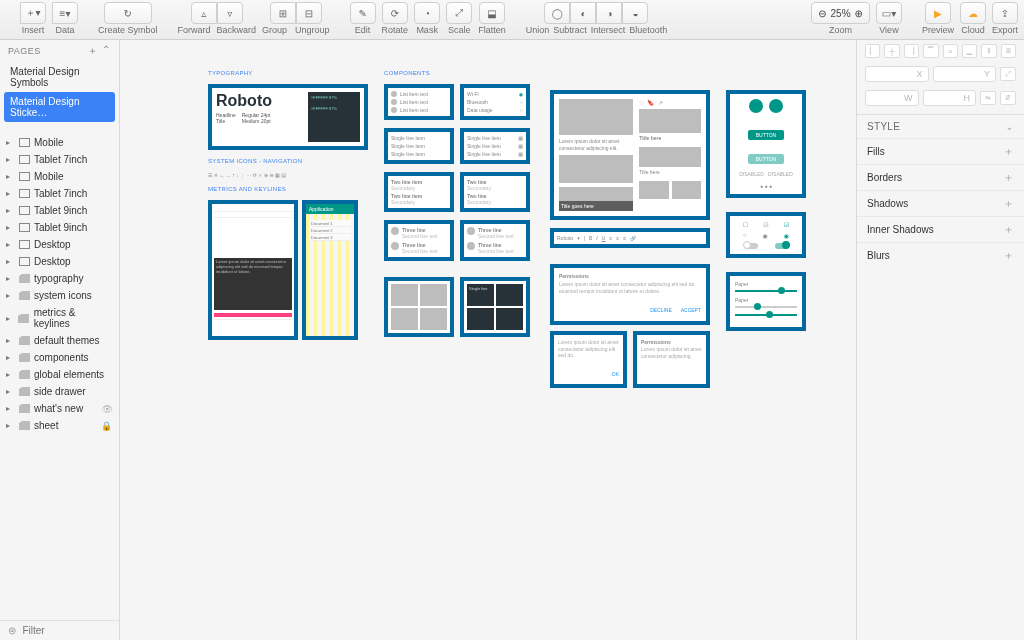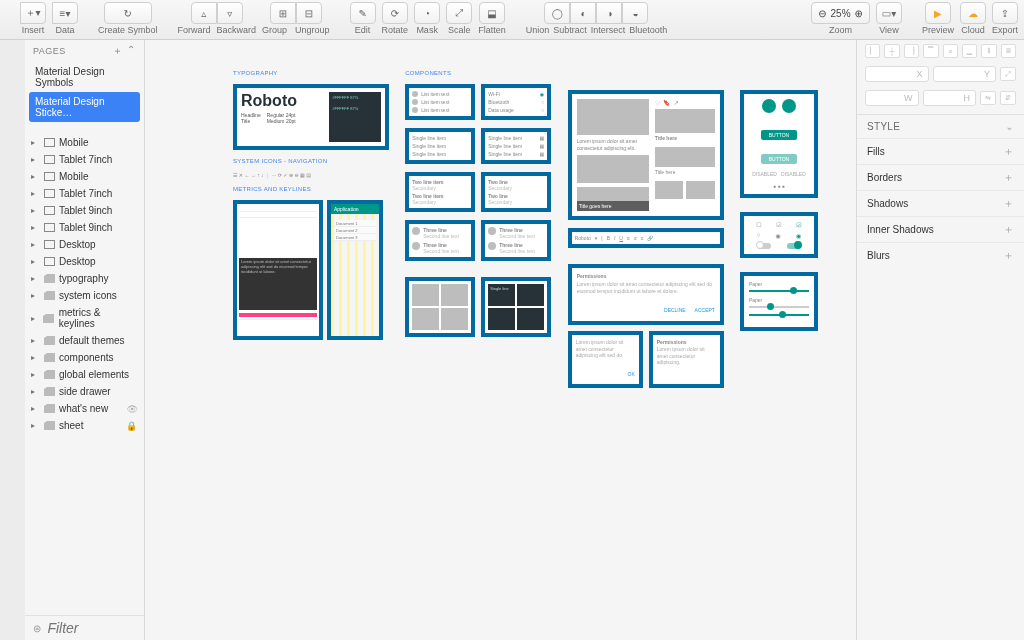--- a/index.html
+++ b/index.html
@@ -13,33 +13,33 @@
 .tool-btn.accent { color: #f5a623; }
 .tool-btn:first-child { border-radius: 4px 0 0 4px; }
 .tool-btn:last-child { border-radius: 0 4px 4px 0; }
 .tool-btn.solo { border-radius: 4px; }
 .tool-label { font-size: 9px; color: #6f6f6f; margin-top: 1px; white-space: nowrap; }
 .toolbar-spacer { flex: 1; }
 .zoom-box { display:flex; align-items:center; height:22px; background:linear-gradient(#fff,#f1f1f1); border:1px solid #cfcfcf; border-radius:4px; padding:0 6px; gap:4px; font-size:10px; color:#444;}
 .gap { width: 8px; }
 
 
-.main { display: flex; height: calc(640px - 40px); padding-left: 25px; }
+.main { display: flex; height: calc(640px - 40px); }
 .left-panel { width: 120px; background: #f5f5f5; border-right: 1px solid #d9d9d9; display: flex; flex-direction: column; }
 .pages-header { display:flex; align-items:center; justify-content:space-between; padding: 4px 8px; font-size: 9px; color: #808080; letter-spacing: .5px; }
 .pages-header .icons { display:flex; gap:4px; color:#888; font-size:10px;}
 .page-item { font-size: 10px; padding: 4px 10px; color: #333; cursor: default; }
 .page-item.selected { background: #3b82f6; color: #fff; border-radius:3px; margin:0 4px; padding:4px 6px;}
 .layer-list { margin-top: 12px; flex:1; overflow:hidden;}
 .layer-row { display:flex; align-items:center; gap:4px; padding: 3px 6px; font-size: 10px; color:#333; }
 .layer-row .disclosure { width:8px; color:#777; font-size:8px;}
 .layer-row .kind-icon { width:12px; height:10px; display:inline-flex; align-items:center; justify-content:center; color:#777; font-size:9px;}
 .layer-row .lock { margin-left:auto; color:#aaa; font-size:9px;}
 .filter-bar { border-top:1px solid #e0e0e0; padding:4px 8px; display:flex; align-items:center; gap:6px; font-size:10px; color:#999;}
-.filter-bar input { border:none; background:transparent; font-size:14px; flex:1; outline:none; color:#555;font-style:italic;}
+.filter-bar input { border:none; background:transparent; font-size:10px; flex:1; outline:none; color:#555;}
 
 
 .canvas-wrap { flex:1; position:relative; background:#f5f5f5; overflow:hidden; }
 .canvas-inner { position:absolute; top:0; left:0; right:0; padding: 20px 10px 0 60px; }
 .md-header { background:#4285f4; color:#fff; padding: 20px 30px; font-size: 13px; }
 .md-sub { padding: 16px 30px 8px; background:#f5f5f5; }
 .md-sub h2 { color:#4285f4; font-size:11px; font-weight:500; }
 .md-sub p { color:#9e9e9e; font-size:6px; margin-top:2px; line-height:1.3; }
 .artboards { display:flex; gap:16px; padding: 10px 28px; }
 .ab-col { display:flex; flex-direction:column; gap:8px; }

